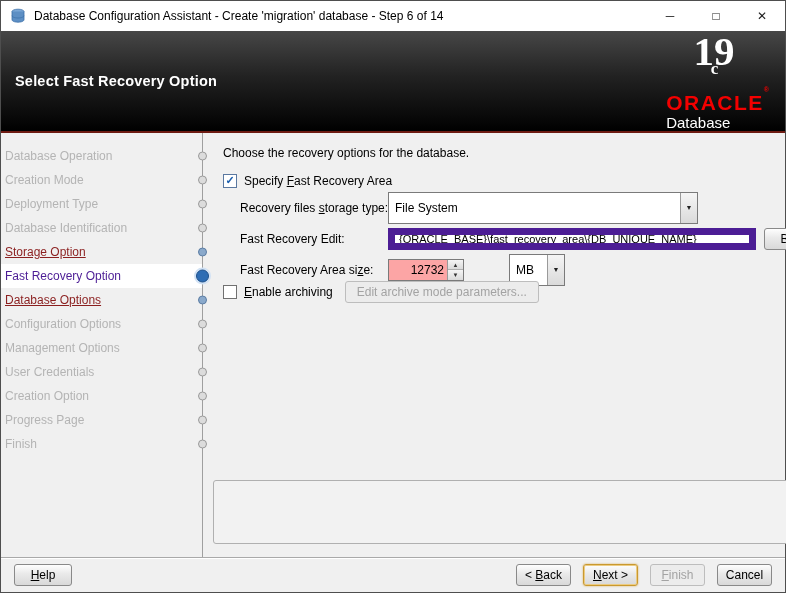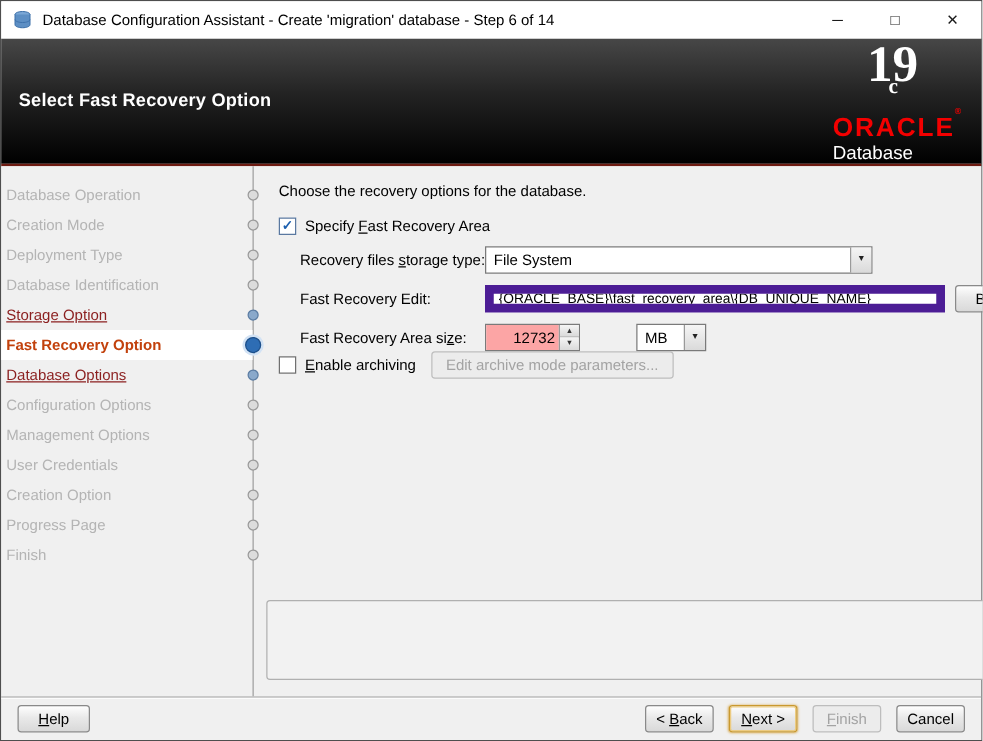--- a/index.html
+++ b/index.html
@@ -30,42 +30,42 @@
   
   .body { flex:1; min-height:0; display:flex; background:#f0f0f0; position:relative; }
 
   
   .sidebar { flex:0 0 202px; width:202px; border-right:1px solid #9f9f9f; padding-top:11px; position:relative; }
   .step { position:relative; height:24px; display:flex; align-items:center; }
   .step-label { padding-left:4px; white-space:nowrap; }
   .step.disabled .step-label { color:#b4b4b4; }
   .step.link .step-label { color:#8b1f1f; text-decoration:underline; cursor:pointer; }
   .step.current { background:#ffffff; }
-  .step.current .step-label { color:#c2410c; font-weight:bold; }
+  .step.current .step-label { color:#4c1d95; font-weight:normal; }
   .step-dot { position:absolute; right:-5px; top:50%; transform:translateY(-50%); width:9px; height:9px;
               border-radius:50%; background:#dcdcdc; border:1px solid #9a9a9a; z-index:2; }
   .step.link .step-dot { background:#8aa9cb; border-color:#5c7da3; }
   .step.current .step-dot { width:13px; height:13px; right:-7px; background:#2e6db4; border:1px solid #1c4f8a;
                             box-shadow:0 0 0 2px #d2e2f4; }
 
   
   .main { flex:1; position:relative; padding:12px 15px 0 20px; }
   .instruction { margin-top:1px; }
   .checkbox-row { display:flex; align-items:center; margin-top:14px; }
   .checkbox { width:14px; height:14px; flex:0 0 14px; background:#fff; border:1px solid #707070;
               display:flex; align-items:center; justify-content:center; font-size:11px; font-weight:bold; cursor:pointer; }
   .checkbox.checked { border-color:#5a78a0; color:#1c5fae; }
   .checkbox-label { margin-left:7px; white-space:nowrap; }
   .mn { text-decoration:underline; }
 
   .form-group { margin-left:17px; margin-top:5px; }
   .form-row { display:flex; align-items:center; margin-top:9px; height:22px; }
   .form-label { flex:0 0 148px; width:148px; white-space:nowrap; }
 
-  .combo { height:22px; background:#fff; border:1px solid #7a7a7a; display:flex; align-items:stretch; cursor:pointer; }
+  .combo { height:32px; background:#fff; border:1px solid #7a7a7a; display:flex; align-items:stretch; cursor:pointer; }
   .combo.wide { width:310px; }
   .combo.small { width:56px; margin-left:45px; }
   .combo-value { flex:1; display:flex; align-items:center; padding-left:6px; overflow:hidden; white-space:nowrap; }
   .combo-arrow { width:17px; flex:0 0 17px; border-left:1px solid #9a9a9a; background:linear-gradient(#f5f5f5,#dadada);
                  display:flex; align-items:center; justify-content:center; font-size:7px; color:#222; }
 
   .text-input { width:368px; height:22px; border:7px solid #4c1d95; background:#fff;
                 font-family:"Liberation Sans", sans-serif; font-size:11px; padding:0 4px; color:#000; }
 
   .spinner { width:76px; height:22px; border:1px solid #7a7a7a; background:#fff; display:flex; }

